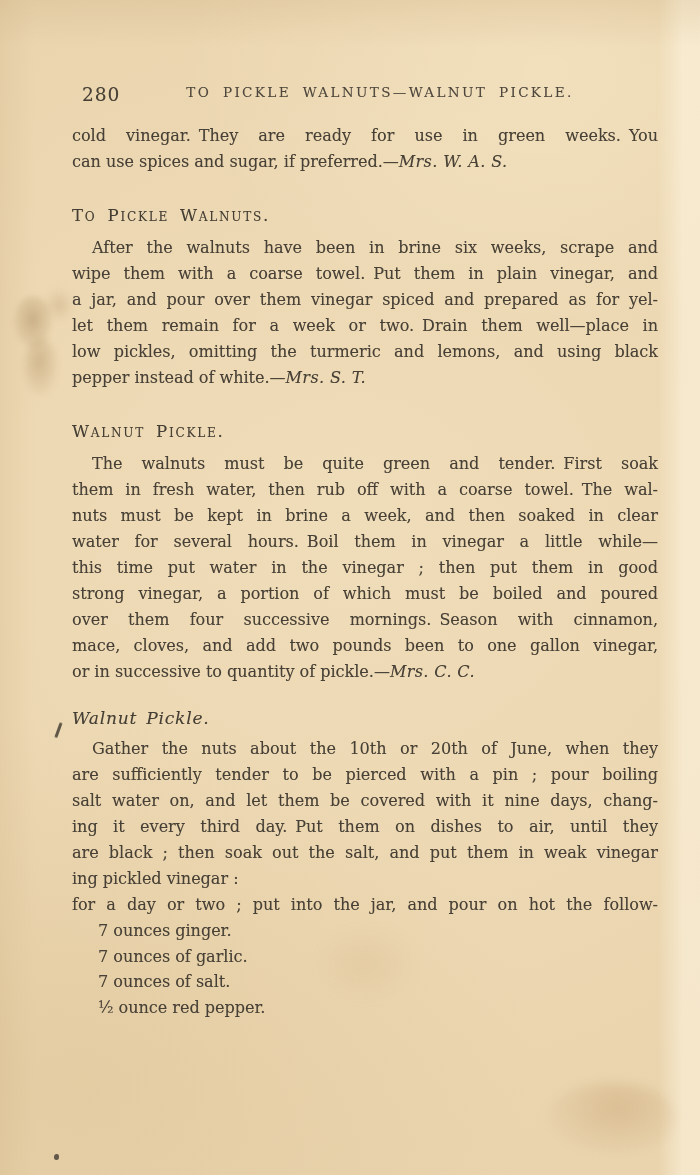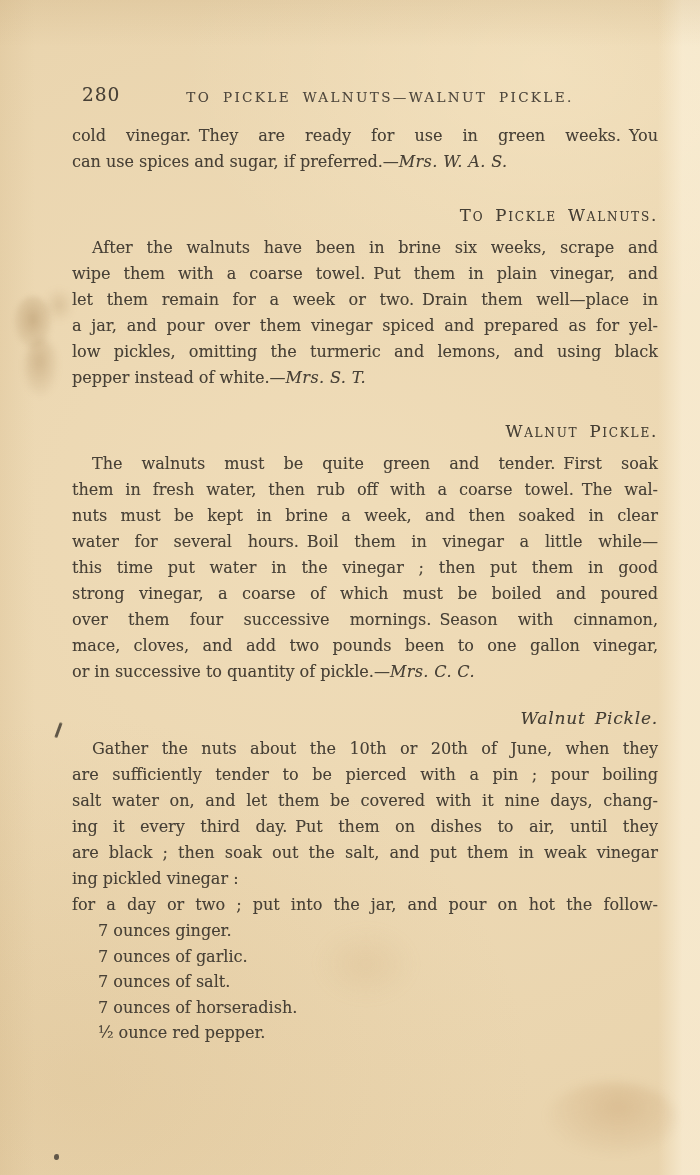--- a/index.html
+++ b/index.html
@@ -40,32 +40,32 @@
     background:#4b443a; border-radius:60% 45% 55% 50%; opacity:0.85; filter:blur(0.3px); }
   .stray-mark { position:absolute; left:57px; top:722px; width:2.5px; height:16px;
     background:#3e382e; border-radius:2px; transform:rotate(20deg); opacity:0.8; filter:blur(0.3px); }
 
   
   .content {
     position:absolute; left:72px; top:84px; width:586px;
     color:#474036; font-size:16px;
     text-shadow:0.2px 0.3px 0.4px rgba(70,58,42,0.30);
   }
-  .header { display:flex; align-items:flex-end; margin-bottom:18px; }
+  .header { display:flex; align-items:flex-start; margin-bottom:18px; }
   .pagenum { width:72px; padding-left:10px; font-size:18.5px; letter-spacing:1px; }
   .runhead { flex:1; text-align:center; font-size:13.5px; letter-spacing:2.4px;
     word-spacing:5px; color:#4e473d; }
   .hspacer { width:42px; }
 
   .ln { line-height:26px; text-align:justify; text-align-last:justify; }
   .ln.first { text-indent:20px; }
   .ln.end { text-align:justify; text-align-last:left; }
   .attr { font-style:italic; letter-spacing:0.4px; }
 
-  .recipe-heading { text-align:right; font-variant:small-caps; font-size:16.5px;
+  .recipe-heading { text-align:left; font-variant:small-caps; font-size:16.5px;
     letter-spacing:1.8px; word-spacing:4px; margin-top:28px; margin-bottom:6px;
     line-height:26px; color:#443e34; }
   .recipe-heading.italic { font-variant:normal; font-style:italic; font-size:17px;
     letter-spacing:0.8px; word-spacing:3px; margin-top:20px; margin-bottom:5px; }
 
   .ingredients { list-style:none; }
   .ingredients li { line-height:25.5px; padding-left:26px; }
 </style>
 </head>
 <body>
@@ -89,51 +89,50 @@
 
     <div>
       <div class="ln">cold vinegar. They are ready for use in green weeks. You</div>
       <div class="ln end"><span>can use spices and sugar, if preferred.—</span><span class="attr">Mrs. W. A. S.</span></div>
     </div>
 
     <div>
       <div class="recipe-heading">To Pickle Walnuts.</div>
       <div class="ln first">After the walnuts have been in brine six weeks, scrape and</div>
       <div class="ln">wipe them with a coarse towel. Put them in plain vinegar, and</div>
+      <div class="ln">a jar, and pour over them vinegar spiced and prepared as for yel-</div>
       <div class="ln">let them remain for a week or two. Drain them well—place in</div>
-      <div class="ln">a jar, and pour over them vinegar spiced and prepared as for yel-</div>
       <div class="ln">low pickles, omitting the turmeric and lemons, and using black</div>
       <div class="ln end"><span>pepper instead of white.—</span><span class="attr">Mrs. S. T.</span></div>
     </div>
 
     <div>
       <div class="recipe-heading">Walnut Pickle.</div>
       <div class="ln first">The walnuts must be quite green and tender. First soak</div>
       <div class="ln">them in fresh water, then rub off with a coarse towel. The wal-</div>
       <div class="ln">nuts must be kept in brine a week, and then soaked in clear</div>
       <div class="ln">water for several hours. Boil them in vinegar a little while—</div>
       <div class="ln">this time put water in the vinegar ; then put them in good</div>
-      <div class="ln">strong vinegar, a coarse of which must be boiled and poured</div>
+      <div class="ln">strong vinegar, a portion of which must be boiled and poured</div>
       <div class="ln">over them four successive mornings. Season with cinnamon,</div>
       <div class="ln">mace, cloves, and add two pounds been to one gallon vinegar,</div>
       <div class="ln end"><span>or in successive to quantity of pickle.—</span><span class="attr">Mrs. C. C.</span></div>
     </div>
 
     <div>
       <div class="recipe-heading italic">Walnut Pickle.</div>
       <div class="ln first">Gather the nuts about the 10th or 20th of June, when they</div>
       <div class="ln">are sufficiently tender to be pierced with a pin ; pour boiling</div>
       <div class="ln">salt water on, and let them be covered with it nine days, chang-</div>
       <div class="ln">ing it every third day. Put them on dishes to air, until they</div>
       <div class="ln">are black ; then soak out the salt, and put them in weak vinegar</div>
       <div class="ln end">ing pickled vinegar :</div>
       <div class="ln">for a day or two ; put into the jar, and pour on hot the follow-</div>
       <ul class="ingredients">
         <li>7 ounces ginger.</li>
         <li>7 ounces of garlic.</li>
         <li>7 ounces of salt.</li>
-        <li>7 ounces of horseradish.</li>
         <li>½ ounce red pepper.</li>
       </ul>
     </div>
 
   </div>
 </div>
 
 </body></html>

